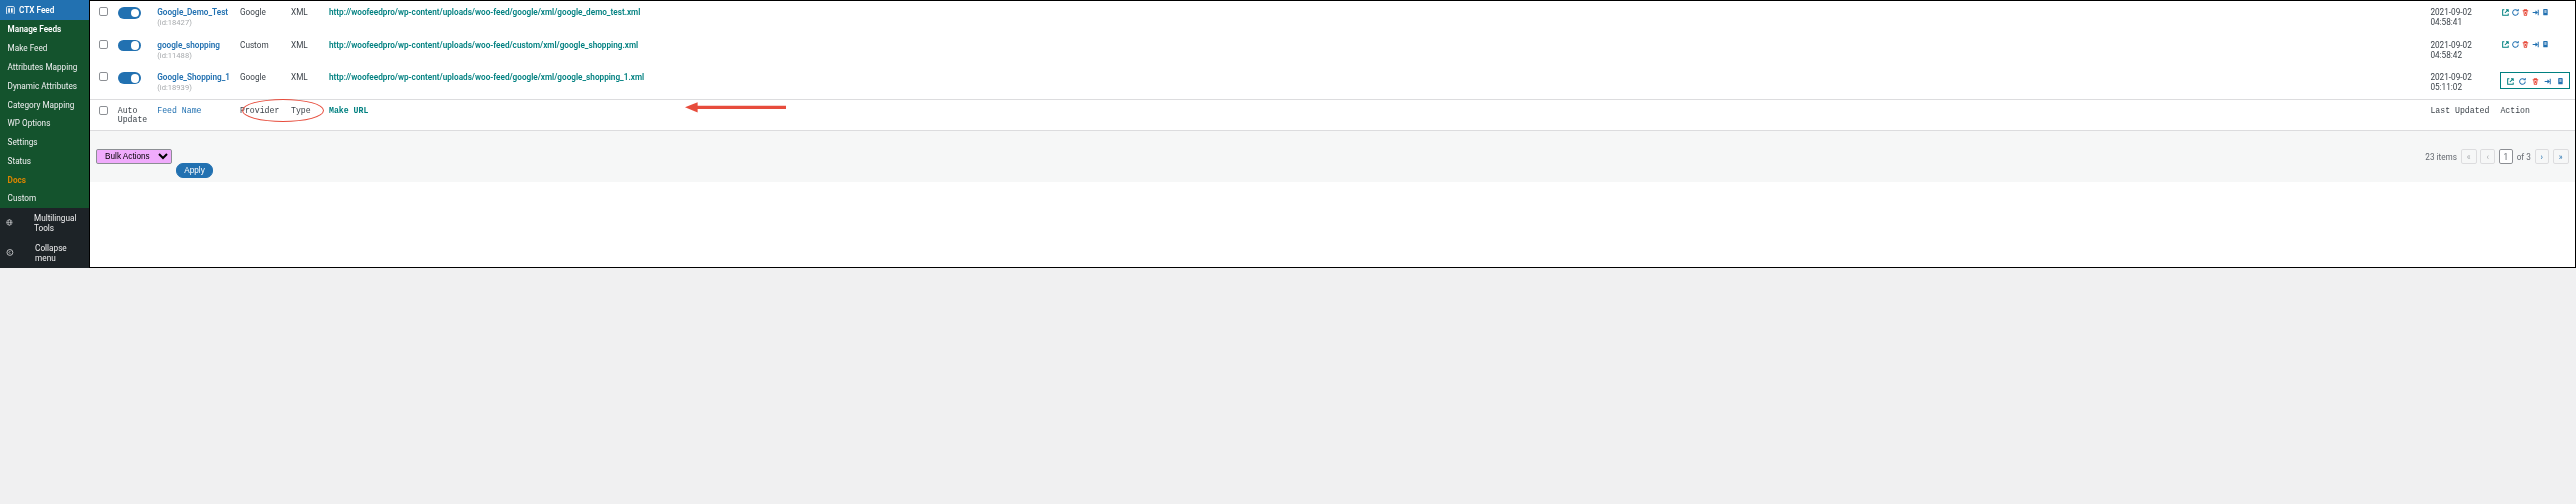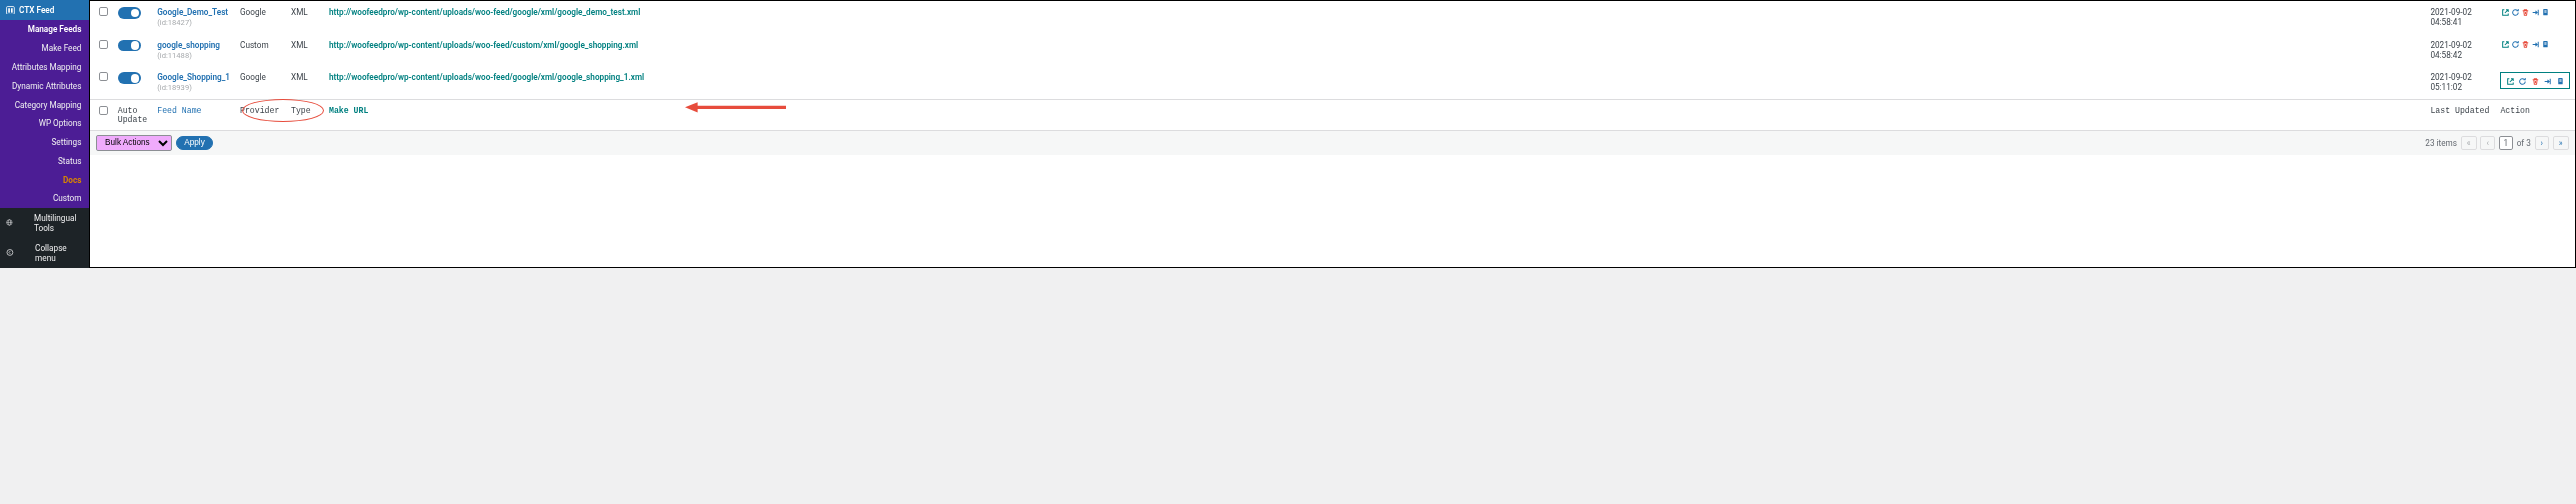--- a/index.html
+++ b/index.html
@@ -1,21 +1,21 @@
 <!DOCTYPE html>
 <html style="font-size:10px"><head>
 <meta charset="utf-8">
 <style>
 * { box-sizing: border-box; margin: 0; padding: 0; }
 body { font-family: -apple-system, BlinkMacSystemFont, "Segoe UI", Roboto, sans-serif; font-size: 8.2px; color: #3c434a; background: #f0f0f1; }
 .wrap { display: flex; min-height: 190px; }
 .sidebar { width: 89px; background: #1d2327; color: #f0f0f1; flex-shrink: 0; }
 .sb-hdr { background: #2271b1; color: #fff; padding: 5px 6.3px; display: flex; align-items: center; gap: 3.8px; font-weight: 600; font-size: 8.2px; position: relative; }
 .sb-hdr::after { content: ''; position: absolute; right: -5px; top: 50%; transform: translateY(-50%); border: 5px solid transparent; border-left-color: #2271b1; }
-.sb-sub { background: #4c1d95; text-align: right; }
+.sb-sub { background: #14532d; }
 .sb-item { padding: 4.4px 7.6px; font-size: 8.2px; color: #f0f0f1; cursor: pointer; }
 .sb-item.active { color: #fff; font-weight: 600; }
 .sb-item.docs { color: #d98500; font-weight: 700; }
 .sb-main { padding: 5px 6.3px; display: flex; align-items: center; gap: 21px; color: #f0f0f1; cursor: pointer; font-size: 8.2px; }
 .content { flex: 1; background: #fff; border: 1.3px solid #000; position: relative; }
 .tbl { width: 100%; border-collapse: collapse; }
 .tbl td { padding: 6.3px 5px; vertical-align: top; font-size: 8.2px; }
 .tbl thead td, .tbl tfoot td { color: #2271b1; font-weight: 400; padding: 6.3px 5px; font-family: Liberation Mono, monospace; }
 .tbl tfoot td { color: #3c434a; }
 .tbl tfoot td.sortable { color: #2271b1; }
@@ -34,21 +34,21 @@
 .feed-url { color: #008080; font-weight: 600; cursor: pointer; }
 .toggle { width: 23px; height: 11.4px; background: #2271b1; border-radius: 6.3px; position: relative; cursor: pointer; display: inline-block; }
 .toggle::after { content: ''; width: 8.9px; height: 8.9px; background: #fff; border-radius: 50%; position: absolute; top: 1.3px; right: 1.3px; }
 .cb { width: 8.9px; height: 8.9px; border: 0.6px solid #8c8f94; border-radius: 1.9px; display: inline-block; cursor: pointer; background: #fff; }
 .actions { display: flex; gap: 2.5px; }
 .act-ic { width: 10px; height: 10px; cursor: pointer; display: inline-flex; align-items: center; justify-content: center; }
 .act-box { border: 1.3px solid #008080; padding: 2.5px 3.8px; display: inline-flex; gap: 2.5px; }
 .bottom { display: flex; justify-content: space-between; align-items: center; padding: 3.8px 6.3px; background: #f6f7f7; border-top: 0.6px solid #dcdcde; }
 .bulk { display: flex; gap: 3.8px; align-items: center; }
 .bulk select { padding: 1.3px 3.8px; border: 0.6px solid #8c8f94; border-radius: 1.9px; background: #f0abfc; font-size: 8.2px; }
-.btn-apply { background: #2271b1; color: #fff; border: 0.6px solid #2271b1; padding: 1.9px 7.6px; border-radius: 7px; cursor: pointer; font-size: 8.2px; }
+.btn-apply { background: #2271b1; color: #fff; border: 0.6px solid #2271b1; padding: 1.9px 7.6px; border-radius: 7px; cursor: pointer; font-size: 8.2px; margin-top: 28px; }
 .pager { display: flex; align-items: center; gap: 3.8px; color: #646970; font-size: 8.2px; }
 .pg-btn { border: 0.6px solid #dcdcde; background: #f6f7f7; padding: 1.3px 5px; border-radius: 1.9px; cursor: pointer; color: #2271b1; }
 .pg-btn.dis { color: #a7aaad; cursor: default; }
 .pg-cur { border: 0.6px solid #8c8f94; padding: 1.3px 3.8px; border-radius: 1.9px; background: #fff; }
 .circle-ann { position: absolute; border: 1.9px solid #e74c3c; border-radius: 50%; width: 82px; height: 23px; pointer-events: none; }
 .arrow-ann { position: absolute; pointer-events: none; }
 svg.ico { width: 8.9px; height: 8.9px; }
 .hdr-row td { border-top: 0.6px solid #dcdcde; }
 </style>
 </head>

